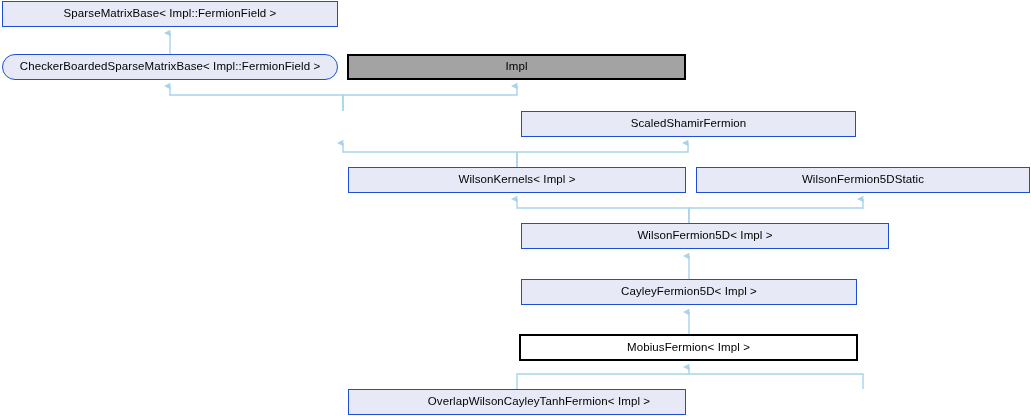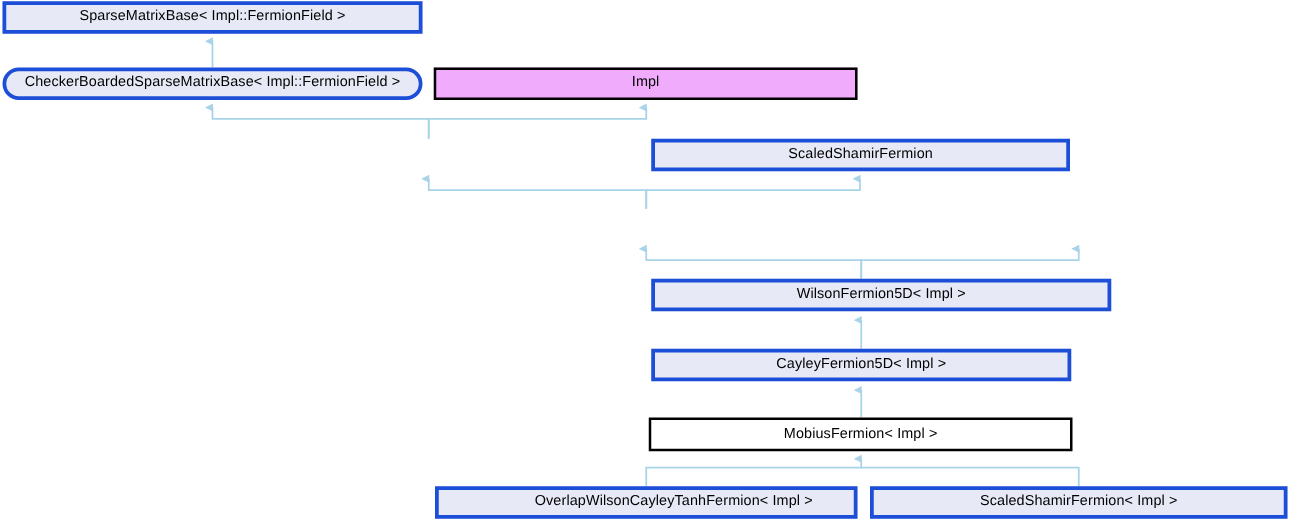--- a/index.html
+++ b/index.html
@@ -32,24 +32,24 @@
     align-items: center;
     justify-content: center;
     font-size: 11.5px;
     line-height: 1;
     color: #000000;
     white-space: nowrap;
     letter-spacing: 0.1px;
   }
   .node.base {
     background: #e7eaf6;
-    border: 3px solid #1d4ed8;
+    border: 1px solid #1d4ed8;
   }
   .node.focus {
-    background: #f0abfc;
+    background: #a3a3a3;
     border: 2px solid #000000;
     justify-content: center;
   }
   .node.current {
     background: #ffffff;
     border: 2px solid #000000;
   }
   .node-label {
     display: block;
     padding: 0 4px;
@@ -98,35 +98,38 @@
 
   <div class="node focus" style="left:347px; top:54px; width:339px; height:26px;">
     <span class="node-label">Impl</span>
   </div>
 
 
   <div class="node base" style="left:521px; top:111px; width:335px; height:26px;">
     <span class="node-label">ScaledShamirFermion</span>
   </div>
 
+  <div class="node base" style="left:348px; top:167px; width:338px; height:26px;">
+    <span class="node-label">WilsonKernels&lt; Impl &gt;</span>
+  </div>
 
+  <div class="node base" style="left:696px; top:167px; width:334px; height:26px;">
+    <span class="node-label">WilsonFermion5DStatic</span>
+  </div>
 
   <div class="node base" style="left:521px; top:223px; width:368px; height:26px;">
     <span class="node-label">WilsonFermion5D&lt; Impl &gt;</span>
   </div>
 
   <div class="node base" style="left:521px; top:279px; width:336px; height:26px;">
     <span class="node-label">CayleyFermion5D&lt; Impl &gt;</span>
   </div>
 
   <div class="node current" style="left:519px; top:334px; width:339px; height:27px;">
     <span class="node-label">MobiusFermion&lt; Impl &gt;</span>
   </div>
 
   <div class="node base" style="left:348px; top:389px; width:338px; height:26px;padding-left:44px;">
     <span class="node-label">OverlapWilsonCayleyTanhFermion&lt; Impl &gt;</span>
   </div>
 
-  <div class="node base" style="left:696px; top:389px; width:334px; height:26px;">
-    <span class="node-label">ScaledShamirFermion&lt; Impl &gt;</span>
-  </div>
 
 </div>
 
 </body></html>

